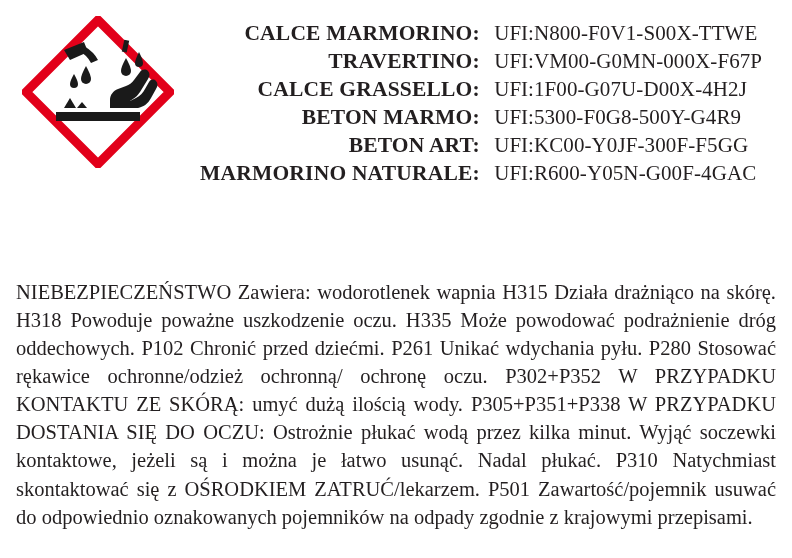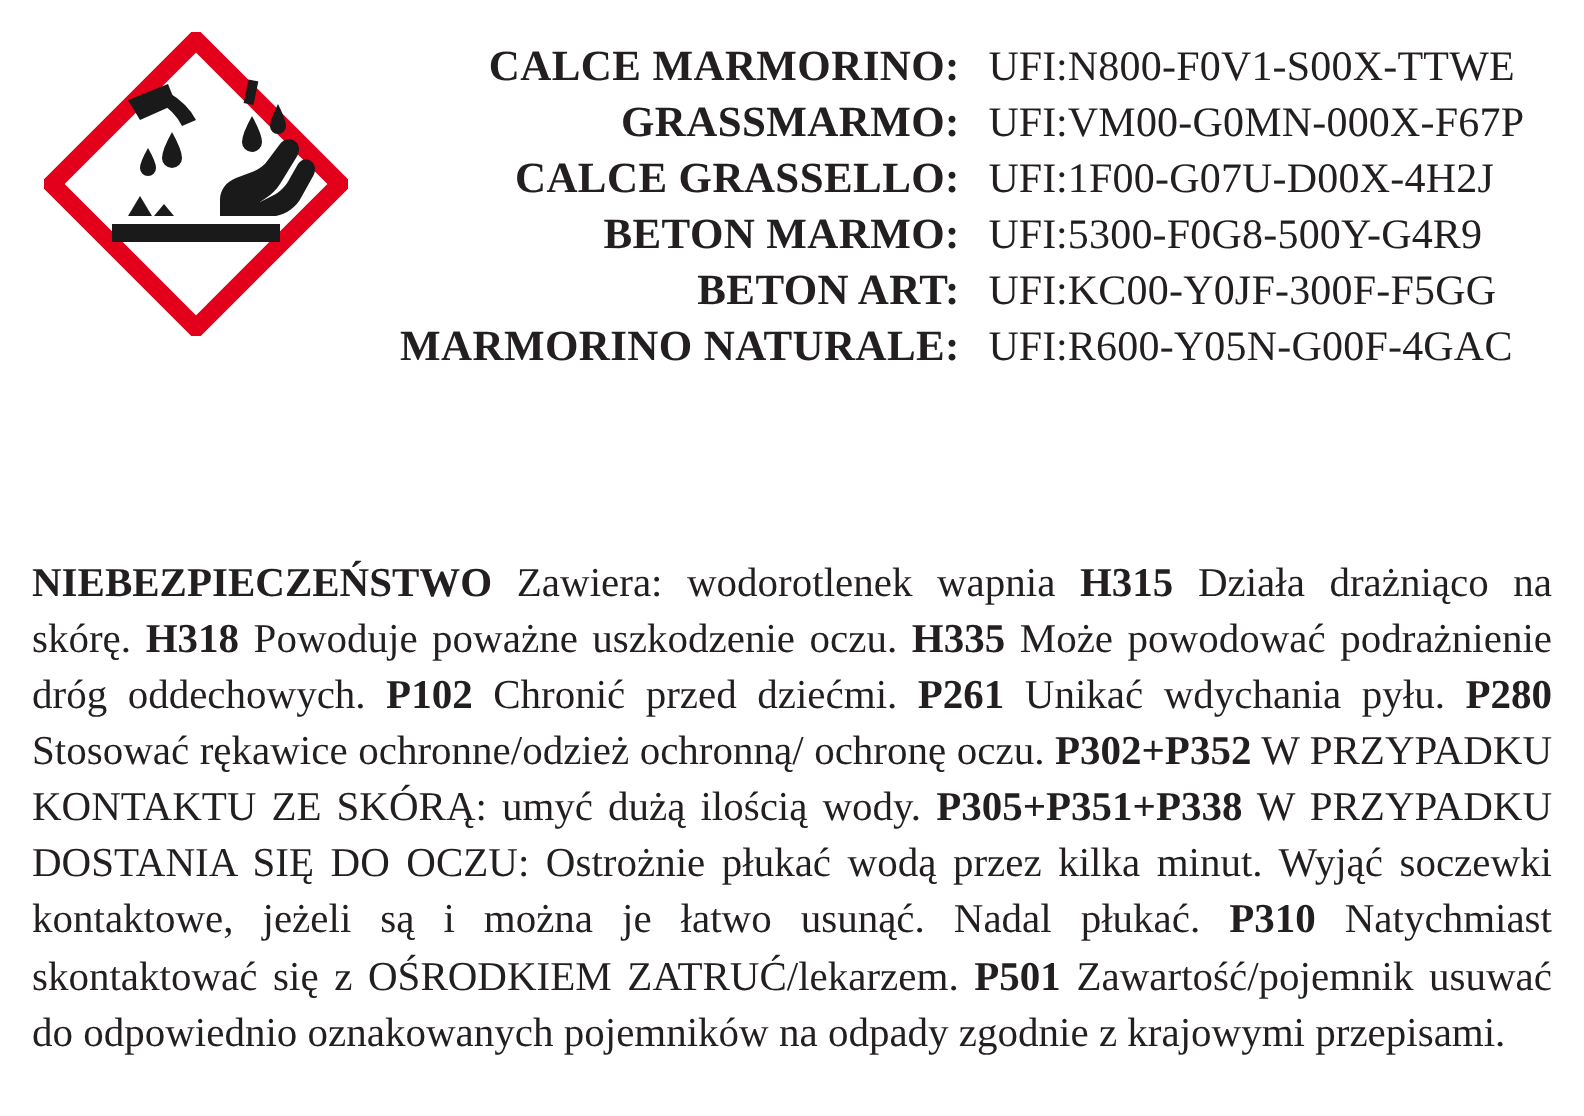--- a/index.html
+++ b/index.html
@@ -89,21 +89,21 @@
     position: absolute;
     left: 16px;
     top: 278px;
     width: 760px;
     font-size: 20.5px;
     line-height: 1.37;
     text-align: justify;
     text-justify: inter-word;
   }
   .statement-block b {
-    font-weight: bold;
+    font-weight: normal;
   }
 </style>
 </head>
 <body>
 
 <div class="page">
 
   <div class="top-block">
 
     <div class="pictogram-wrap">
@@ -144,21 +144,21 @@
 
     <div class="ufi-table">
 
       <div class="ufi-row">
         <span class="ufi-name">CALCE MARMORINO:</span>
         <span class="ufi-label">UFI:</span>
         <span class="ufi-code">N800-F0V1-S00X-TTWE</span>
       </div>
 
       <div class="ufi-row">
-        <span class="ufi-name">GRASSMARMO:</span>
+        <span class="ufi-name">TRAVERTINO:</span>
         <span class="ufi-label">UFI:</span>
         <span class="ufi-code">VM00-G0MN-000X-F67P</span>
       </div>
 
       <div class="ufi-row">
         <span class="ufi-name">CALCE GRASSELLO:</span>
         <span class="ufi-label">UFI:</span>
         <span class="ufi-code">1F00-G07U-D00X-4H2J</span>
       </div>
 

